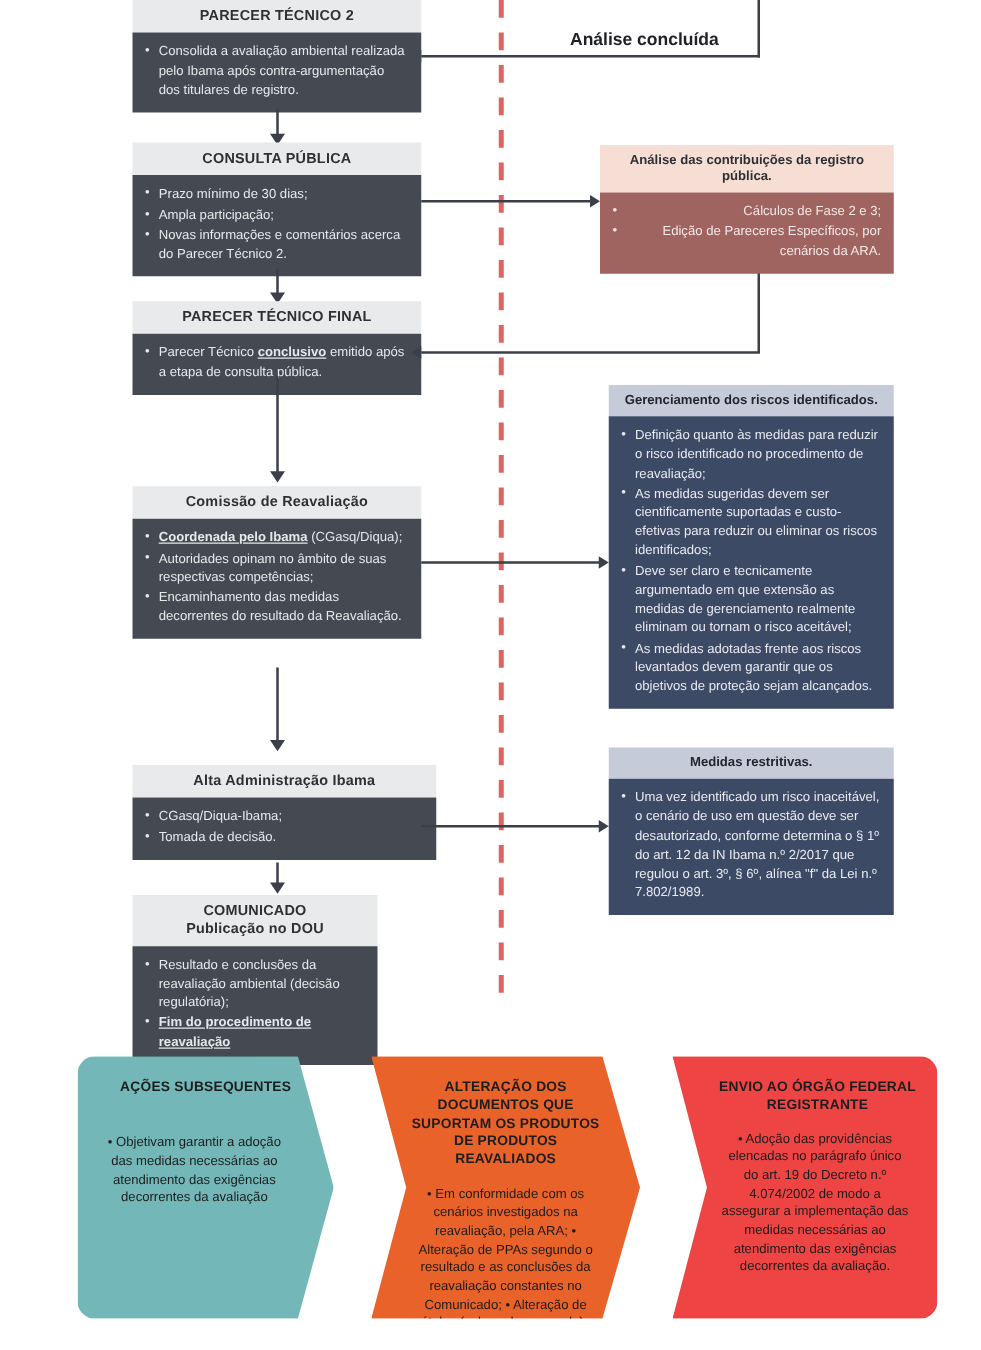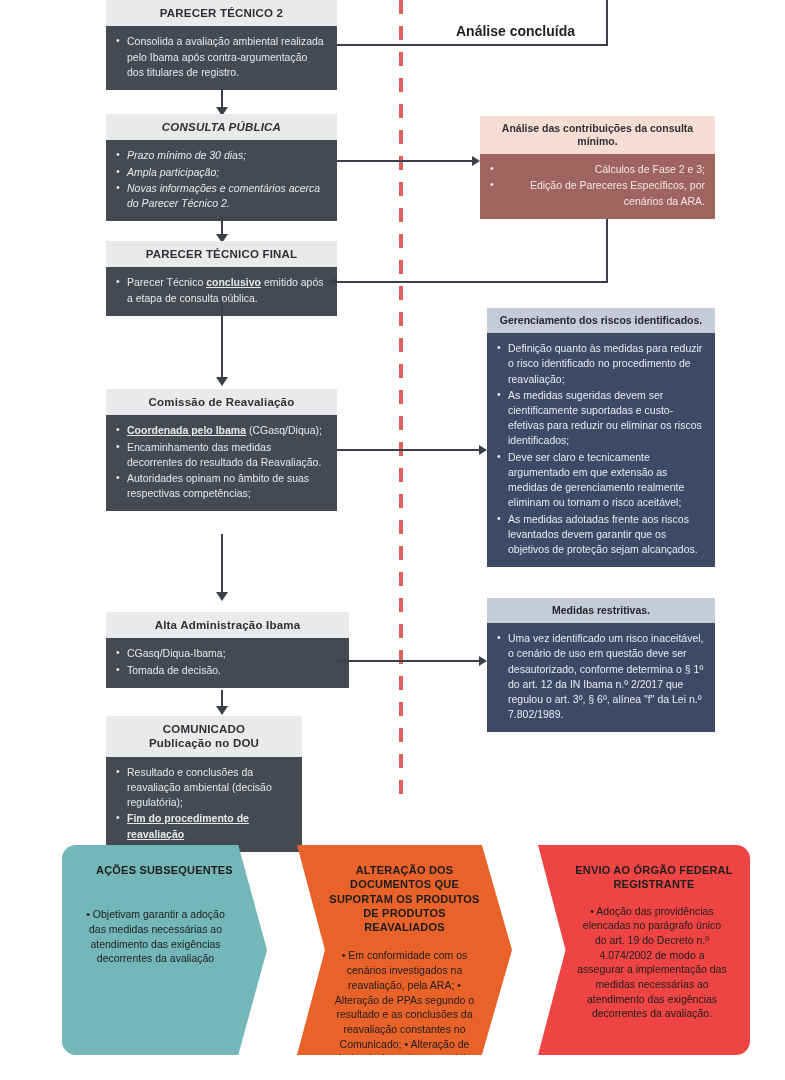--- a/index.html
+++ b/index.html
@@ -112,21 +112,21 @@
     <div class="bd">
       <ul>
         <li>Consolida a avaliação ambiental realizada pelo Ibama após contra-argumentação dos titulares de registro.</li>
       </ul>
     </div>
   </div>
 
   <div class="conn v-line" style="left:221px; top:87px; height:22px;"></div>
   <div class="arrow-d" style="left:216px; top:107px;"></div>
 
-  <div class="card grey" style="left:106px; top:114px; width:231px;font-style:italic;">
+  <div class="card grey" style="left:106px; top:114px; width:231px;">
     <div class="hd">CONSULTA PÚBLICA</div>
     <div class="bd">
       <ul>
         <li>Prazo mínimo de 30 dias;</li>
         <li>Ampla participação;</li>
         <li>Novas informações e comentários acerca do Parecer Técnico 2.</li>
       </ul>
     </div>
   </div>
 
@@ -150,22 +150,22 @@
   <div class="arrow-l" style="left:329px; top:277px;"></div>
 
   <div class="conn v-line" style="left:221px; top:301px; height:78px;"></div>
   <div class="arrow-d" style="left:216px; top:377px;"></div>
 
   <div class="card grey" style="left:106px; top:389px; width:231px;">
     <div class="hd">Comissão de Reavaliação</div>
     <div class="bd">
       <ul>
         <li><span class="u">Coordenada pelo Ibama</span><span> (CGasq/Diqua);</span></li>
+        <li>Autoridades opinam no âmbito de suas respectivas competências;</li>
         <li>Encaminhamento das medidas decorrentes do resultado da Reavaliação.</li>
-        <li>Autoridades opinam no âmbito de suas respectivas competências;</li>
       </ul>
     </div>
   </div>
 
   <div class="conn h-line" style="left:337px; top:449px; width:143px;"></div>
   <div class="arrow-r" style="left:479px; top:445px;"></div>
 
   <div class="conn v-line" style="left:221px; top:534px; height:60px;"></div>
   <div class="arrow-d" style="left:216px; top:592px;"></div>
 
@@ -192,21 +192,21 @@
     </div>
     <div class="bd">
       <ul>
         <li>Resultado e conclusões da reavaliação ambiental (decisão regulatória);</li>
         <li><span class="u">Fim do procedimento de reavaliação</span></li>
       </ul>
     </div>
   </div>
 
   <div class="card rose" style="left:480px; top:116px; width:235px;">
-    <div class="hd">Análise das contribuições da consulta mínimo.</div>
+    <div class="hd">Análise das contribuições da registro pública.</div>
     <div class="bd">
       <ul>
         <li>Cálculos de Fase 2 e 3;</li>
         <li>Edição de Pareceres Específicos, por cenários da ARA.</li>
       </ul>
     </div>
   </div>
 
   <div class="card navy" style="left:487px; top:308px; width:228px;">
     <div class="hd">Gerenciamento dos riscos identificados.</div>

